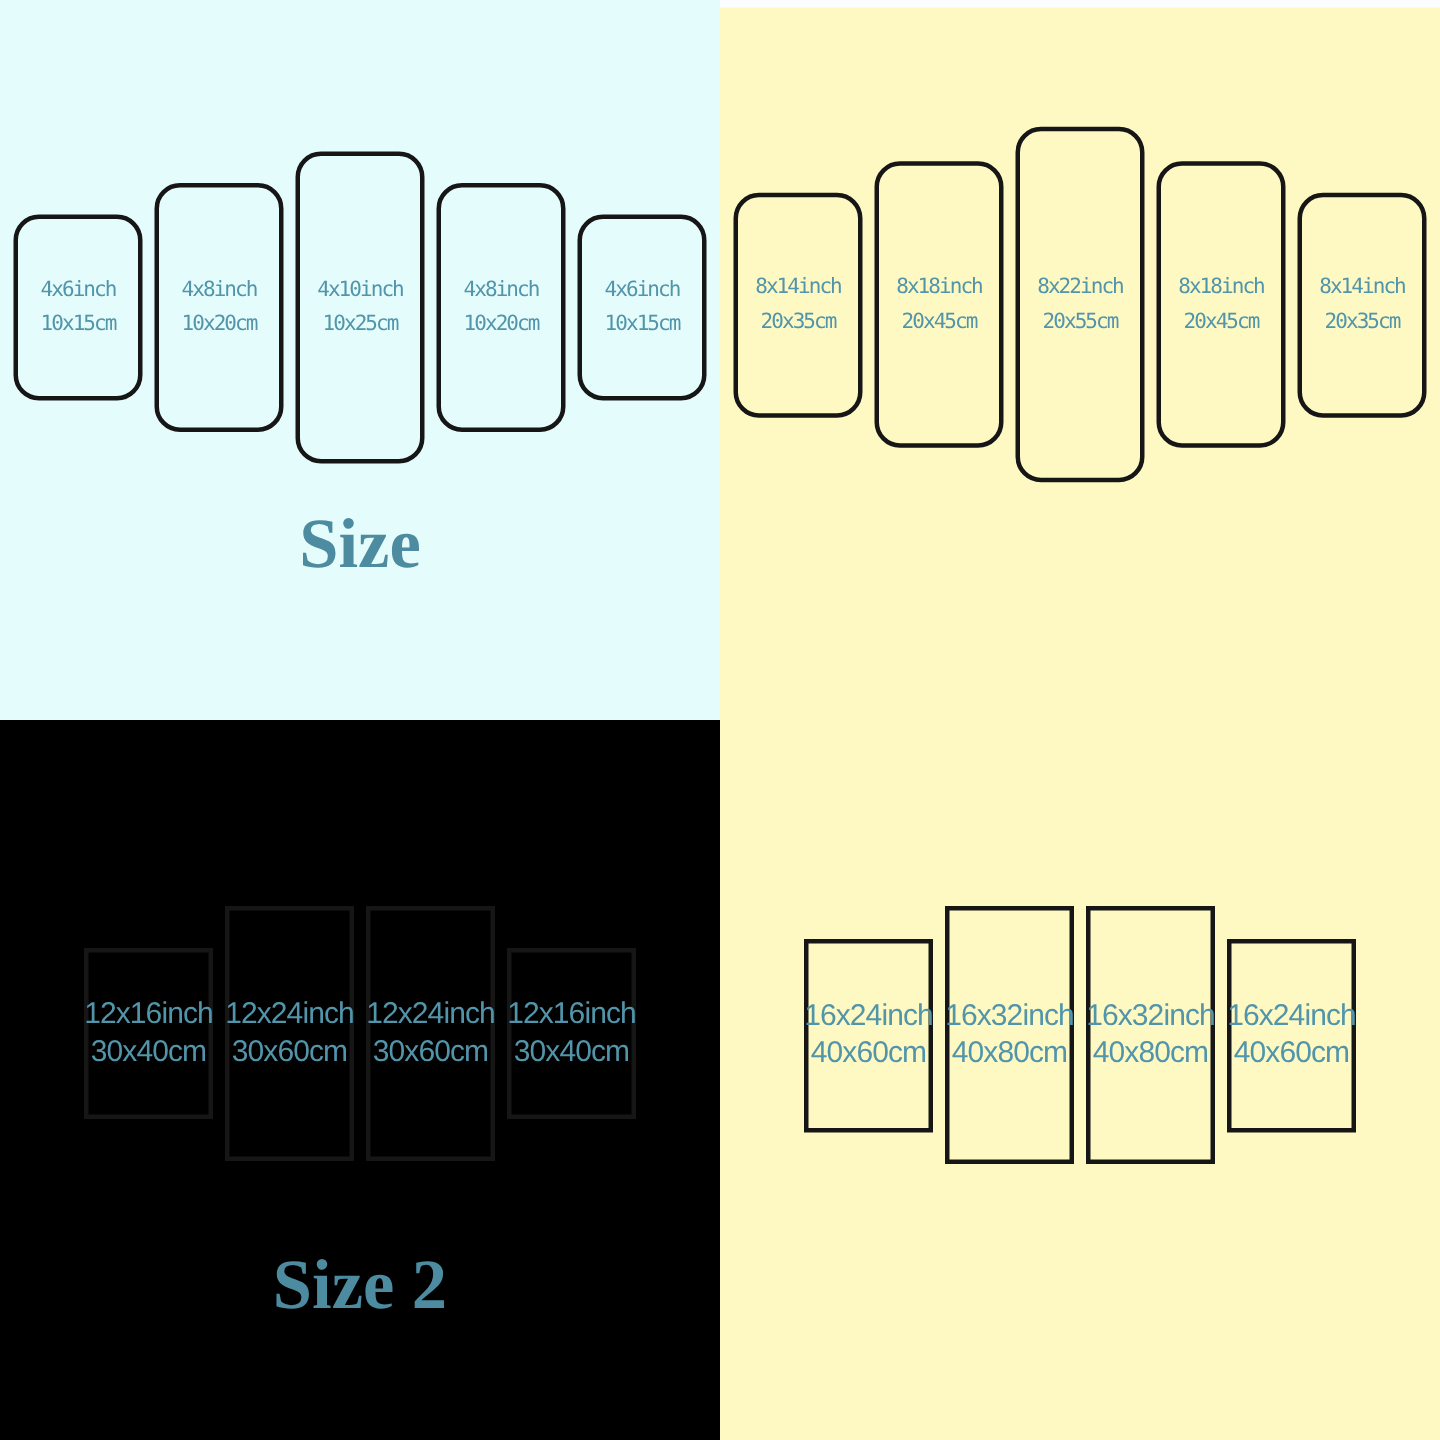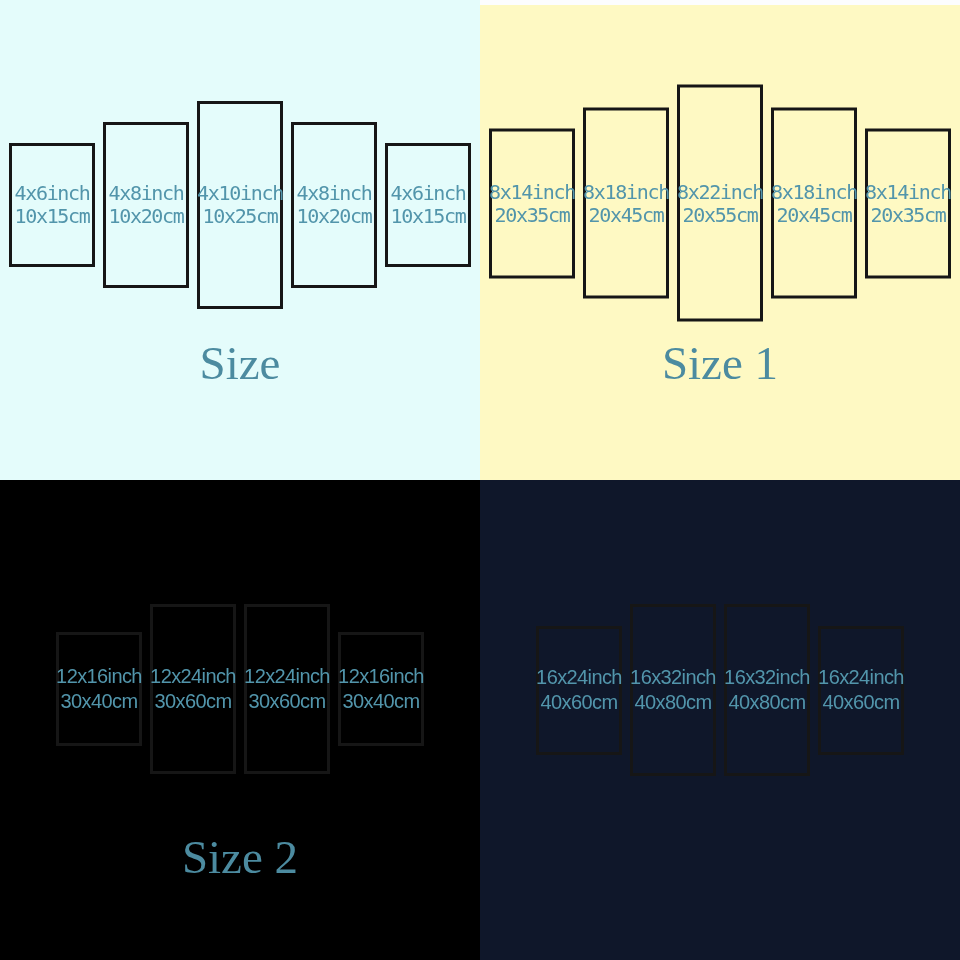--- a/index.html
+++ b/index.html
@@ -51,40 +51,41 @@
     text-align: center;
     color: #5295ab;
   }
   .panel.s { height: var(--h-outer); }
   .panel.m { height: var(--h-mid); }
   .panel.c { height: var(--h-center); }
 
   
   .q0 .panel, .q1 .panel {
     font-family: "DejaVu Sans Mono", monospace;
-    font-size: 20px;
+    font-size: 14px;
     letter-spacing: -1.3px;
     line-height: 23px;
+    border-radius: 17px;
   }
   .q2 .panel, .q3 .panel {
     font-family: "Liberation Sans", sans-serif;
     font-size: 20px;
     letter-spacing: -0.6px;
     line-height: 25px;
   }
   .panel span { white-space: nowrap; }
 
   .title {
     position: absolute;
     left: 0;
     width: 100%;
     margin: 0;
     text-align: center;
     font-family: "Liberation Serif", serif;
-    font-weight: normal;
+    font-weight: bold;
     font-size: 47px;
     line-height: 1;
     color: #4c8ba0;
   }
   .q0 .title, .q1 .title { top: 340px; }
   .q2 .title, .q3 .title { top: 354px; }
 
   .strip {
     position: absolute;
     top: 0;
@@ -142,21 +143,20 @@
       </div>
       <div class="panel m">
         <span>8x18inch</span>
         <span>20x45cm</span>
       </div>
       <div class="panel s">
         <span>8x14inch</span>
         <span>20x35cm</span>
       </div>
     </div>
-    <h2 class="title">Size 1</h2>
   </section>
 
   <section class="quadrant q2" style="background: #000000;">
     <div class="panels">
       <div class="panel s">
         <span>12x16inch</span>
         <span>30x40cm</span>
       </div>
       <div class="panel m">
         <span>12x24inch</span>
@@ -167,21 +167,21 @@
         <span>30x60cm</span>
       </div>
       <div class="panel s">
         <span>12x16inch</span>
         <span>30x40cm</span>
       </div>
     </div>
     <h2 class="title">Size 2</h2>
   </section>
 
-  <section class="quadrant q3" style="background: #0f172a;">
+  <section class="quadrant q3" style="background: #fef9c3;">
     <div class="panels">
       <div class="panel s">
         <span>16x24inch</span>
         <span>40x60cm</span>
       </div>
       <div class="panel m">
         <span>16x32inch</span>
         <span>40x80cm</span>
       </div>
       <div class="panel m">

